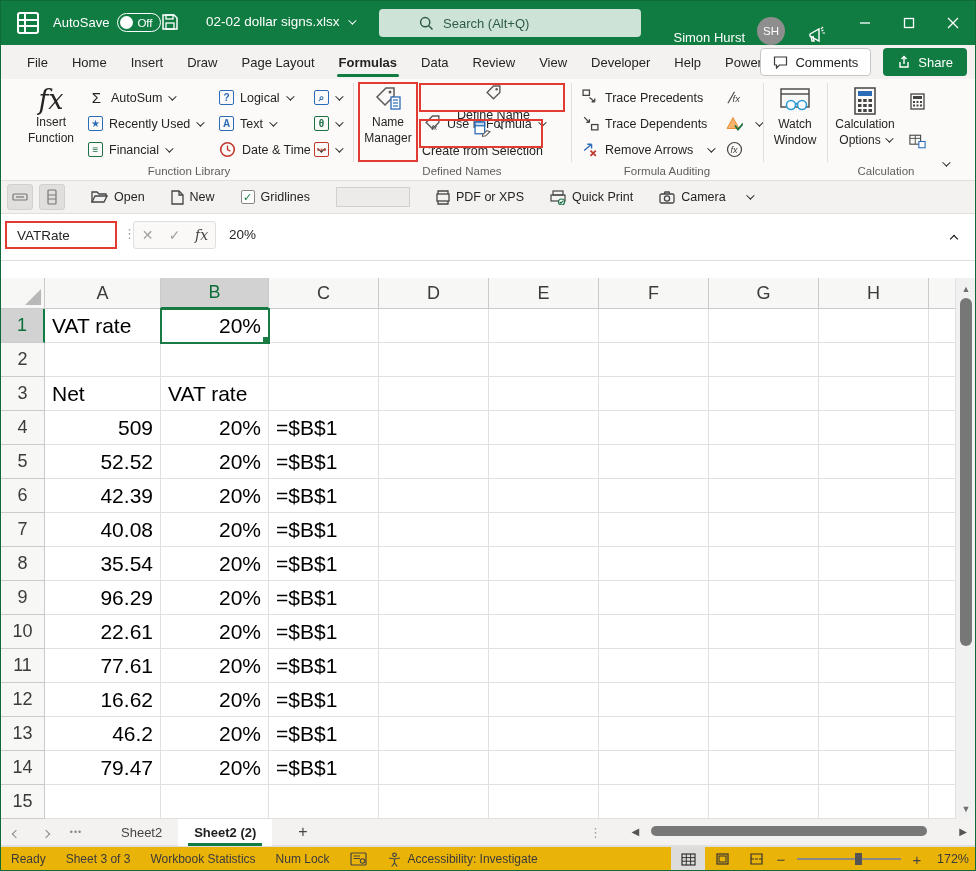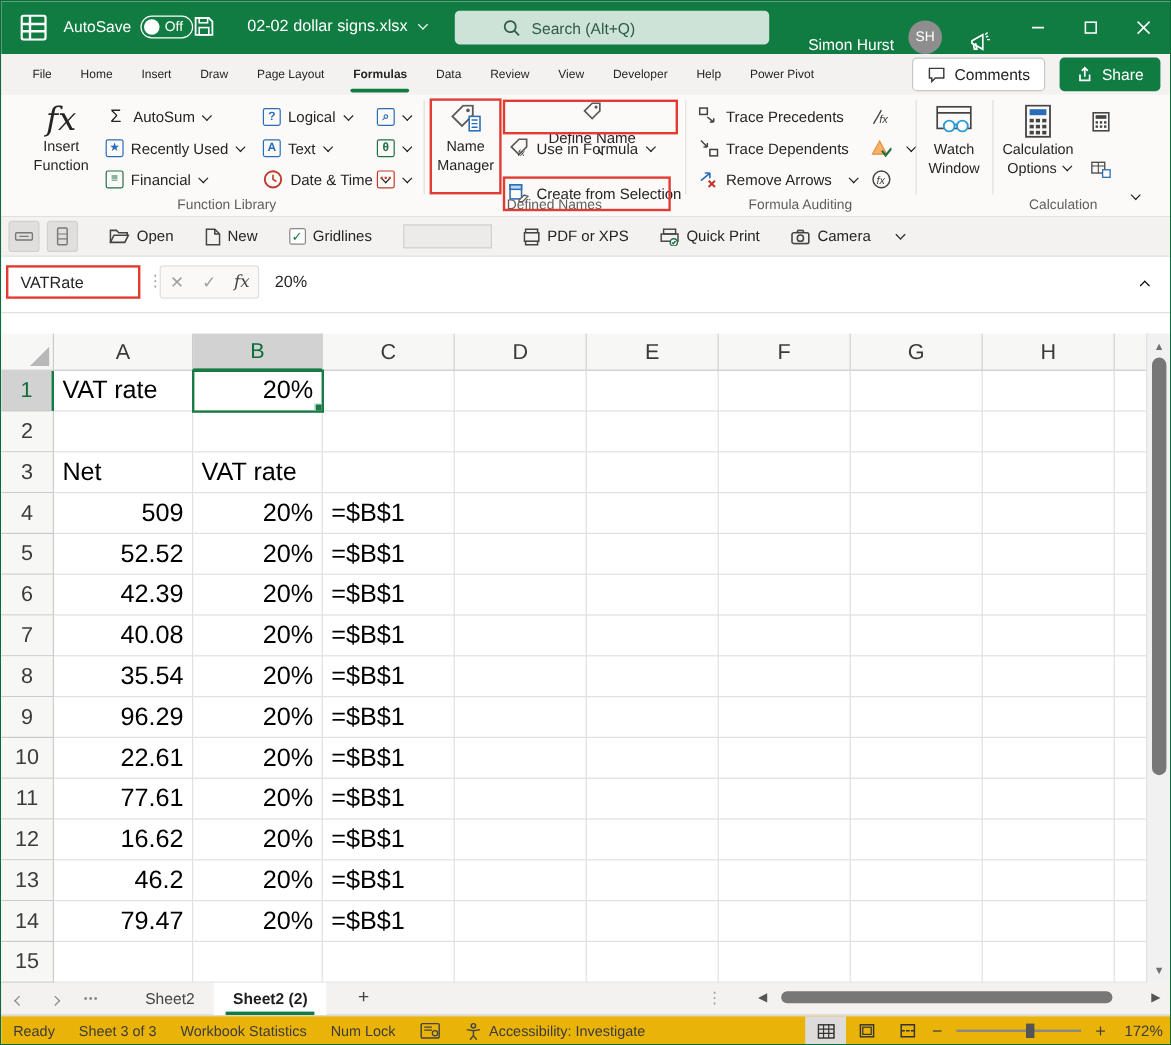--- a/index.html
+++ b/index.html
@@ -20,21 +20,21 @@
   .chev { display:inline-block; width:6px; height:6px; border-right:1.4px solid currentColor; border-bottom:1.4px solid currentColor; transform:rotate(45deg) translateY(-2px); }
   .searchpill { position:absolute; left:378px; top:8px; width:262px; height:28px; background:#CEE3D7; border-radius:4px;
                 display:flex; align-items:center; gap:10px; padding-left:64px; color:#2E5C45; font-size:13px; }
   .tb-right { position:absolute; right:0; top:0; height:44px; display:flex; align-items:flex-end; }
   .username { font-size:13px; margin-right:12px; }
   .avatar { width:28px; height:28px; border-radius:50%; background:#8E8E8E; color:#fff; font-size:11.5px; display:flex; align-items:center; justify-content:center; margin-right:22px; }
   .tb-btn { width:44px; height:44px; display:flex; align-items:center; justify-content:center; }
 
   
   .tabrow { position:relative; height:34px; background:#F3F2F1; display:flex; align-items:center; padding-left:14px; }
-  .rtab { font-size:10px; color:#252423; padding:0 12px; height:34px; display:flex; align-items:center; position:relative; cursor:default; }
+  .rtab { font-size:13px; color:#252423; padding:0 12px; height:34px; display:flex; align-items:center; position:relative; cursor:default; }
   .rtab.active { font-weight:bold; }
   .rtab.active::after { content:""; position:absolute; left:10px; right:10px; bottom:2px; height:3px; background:#107C41; border-radius:2px; }
   .tabrow-right { position:absolute; right:8px; top:3px; display:flex; gap:12px; align-items:center; }
   .comments-btn { background:#fff; border:1px solid #C8C6C4; border-radius:4px; height:28px; padding:0 12px; display:flex; align-items:center; gap:7px; font-size:13px; color:#252423; }
   .share-btn { background:#107C41; border-radius:4px; height:28px; padding:0 14px; display:flex; align-items:center; gap:7px; font-size:13px; color:#fff; }
 
   
   .ribbon { position:relative; height:102px; background:#FBFAF9; border-bottom:1px solid #E1DFDD; font-size:12.5px; color:#252423; }
   .grplabel { position:absolute; bottom:3px; text-align:center; font-size:11.5px; color:#605E5C; }
   .gsep { position:absolute; top:4px; bottom:18px; width:1px; background:#E1DFDD; }
@@ -274,21 +274,21 @@
       <span class="chev" style="margin-left:10px;"></span>
     </div>
     <div class="smallitem" style="left:420px;top:32px;">
       <svg class="icon16" width="16" height="16" viewBox="0 0 16 16">
         <path d="M2 7L8 1h6v6l-6 6z" fill="#FAF9F8" stroke="#5A5A5A" stroke-width="1.3"></path>
         <text x="7" y="14" font-size="7" font-style="italic" fill="#444">fx</text>
       </svg>
       <span>Use in Formula</span>
       <span class="chev"></span>
     </div>
-    <div class="smallitem redbox" style="left:420px;top:70px;width:136px;">
+    <div class="smallitem redbox" style="left:420px;top:42px;width:120px;flex-direction:column;">
       <svg class="icon16" width="16" height="16" viewBox="0 0 16 16">
         <rect x="1" y="1" width="9" height="11" fill="#fff" stroke="#2B6CB8" stroke-width="1.2"></rect>
         <rect x="1" y="1" width="9" height="3.5" fill="#BDD7EE" stroke="#2B6CB8" stroke-width="1.2"></rect>
         <path d="M8 13l4-4 3 1-4 4-3 .5z" fill="#FAF9F8" stroke="#5A5A5A" stroke-width="1"></path>
       </svg>
       <span>Create from Selection</span>
     </div>
     <div class="grplabel" style="left:352px;width:218px;">Defined Names</div>
     <div class="gsep" style="left:570px;"></div>
 

